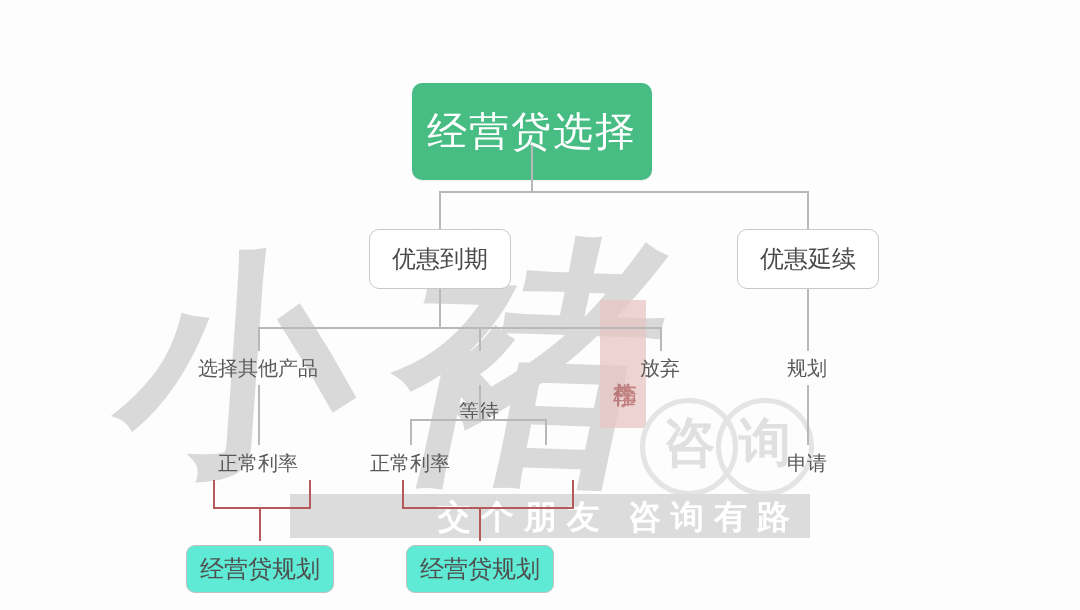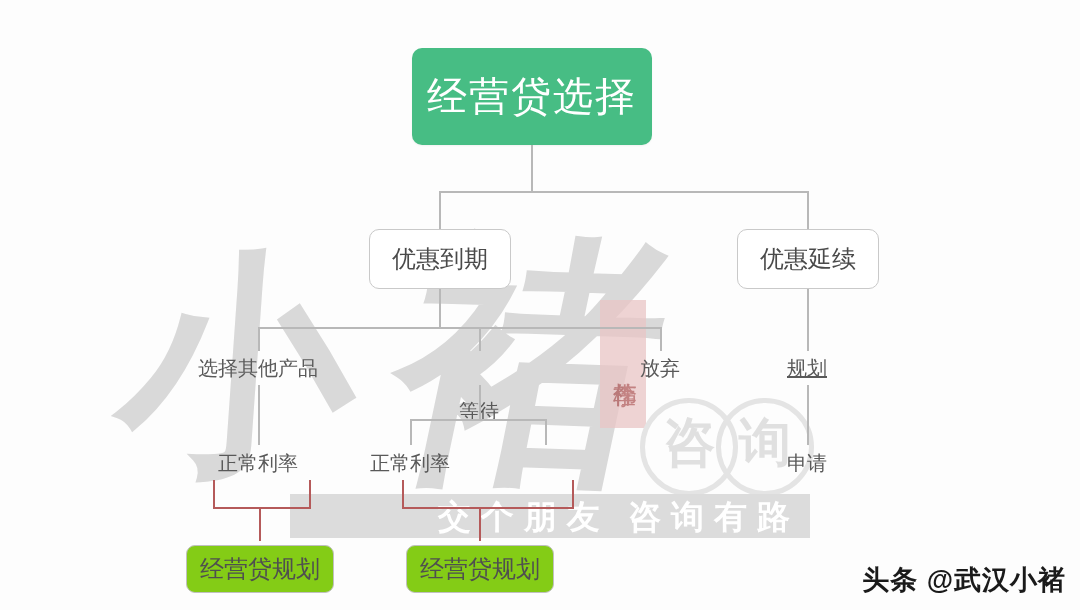--- a/index.html
+++ b/index.html
@@ -102,30 +102,31 @@
     justify-content: center;
     white-space: nowrap;
   }
   .node-root {
     background: #47bd84;
     border-radius: 10px;
     color: #ffffff;
     font-size: 40px;
     letter-spacing: 2px;
     box-shadow: 0 1px 2px rgba(0,0,0,.05);
+    margin-top: 35px;
   }
   .node-box {
     background: #ffffff;
     border: 1.5px solid #c9c9c9;
     border-radius: 10px;
     color: #4a4a4a;
     font-size: 24px;
   }
   .node-box-sm {
-    background: #84cc16;
+    background: #5eead4;
     border: 1.5px solid #c0c0c0;
     border-radius: 9px;
     color: #4f4f4f;
     font-size: 24px;
   }
   .node-text {
     color: #595959;
     font-size: 20px;
     background: transparent;
   }
@@ -183,21 +184,21 @@
     <div class="ln ln-h" style="left:258px; top:327px; width:403px;"></div>
     <div class="ln ln-v" style="left:258px; top:327px; height:24px;"></div>
     <div class="ln ln-v" style="left:479px; top:327px; height:24px;"></div>
     <div class="ln ln-v" style="left:660px; top:327px; height:24px;"></div>
 
     <div class="ln ln-v" style="left:807px; top:289px; height:62px;"></div>
 
     <div class="node node-text" style="left:190px; top:353px; width:136px; height:30px;">选择其他产品</div>
     <div class="node node-text" style="left:437px; top:353px; width:84px; height:30px;margin-top:43px;">等待</div>
     <div class="node node-text" style="left:618px; top:353px; width:84px; height:30px;">放弃</div>
-    <div class="node node-text" style="left:765px; top:353px; width:84px; height:30px;text-decoration:underline;">规划</div>
+    <div class="node node-text" style="left:765px; top:353px; width:84px; height:30px;">规划</div>
 
     <div class="ln ln-v" style="left:258px; top:385px; height:60px;"></div>
 
     <div class="ln ln-v" style="left:479px; top:385px; height:35px;"></div>
     <div class="ln ln-h" style="left:410px; top:419px; width:136px;"></div>
     <div class="ln ln-v" style="left:410px; top:419px; height:26px;"></div>
     <div class="ln ln-v" style="left:545px; top:419px; height:26px;"></div>
 
     <div class="ln ln-v" style="left:807px; top:385px; height:60px;"></div>
 
@@ -213,15 +214,14 @@
     <div class="ln ln-v ln-red" style="left:402px; top:480px; height:29px;"></div>
     <div class="ln ln-h ln-red" style="left:402px; top:507px; width:172px;"></div>
     <div class="ln ln-v ln-red" style="left:572px; top:480px; height:29px;"></div>
     <div class="ln ln-v ln-red" style="left:479px; top:507px; height:34px;"></div>
 
     <div class="node node-box-sm" style="left:186px; top:545px; width:148px; height:48px;">经营贷规划</div>
     <div class="node node-box-sm" style="left:406px; top:545px; width:148px; height:48px;">经营贷规划</div>
 
   </div>
 
-  <div id="signature">头条 @武汉小褚</div>
 
 </div>
 
 </body></html>

